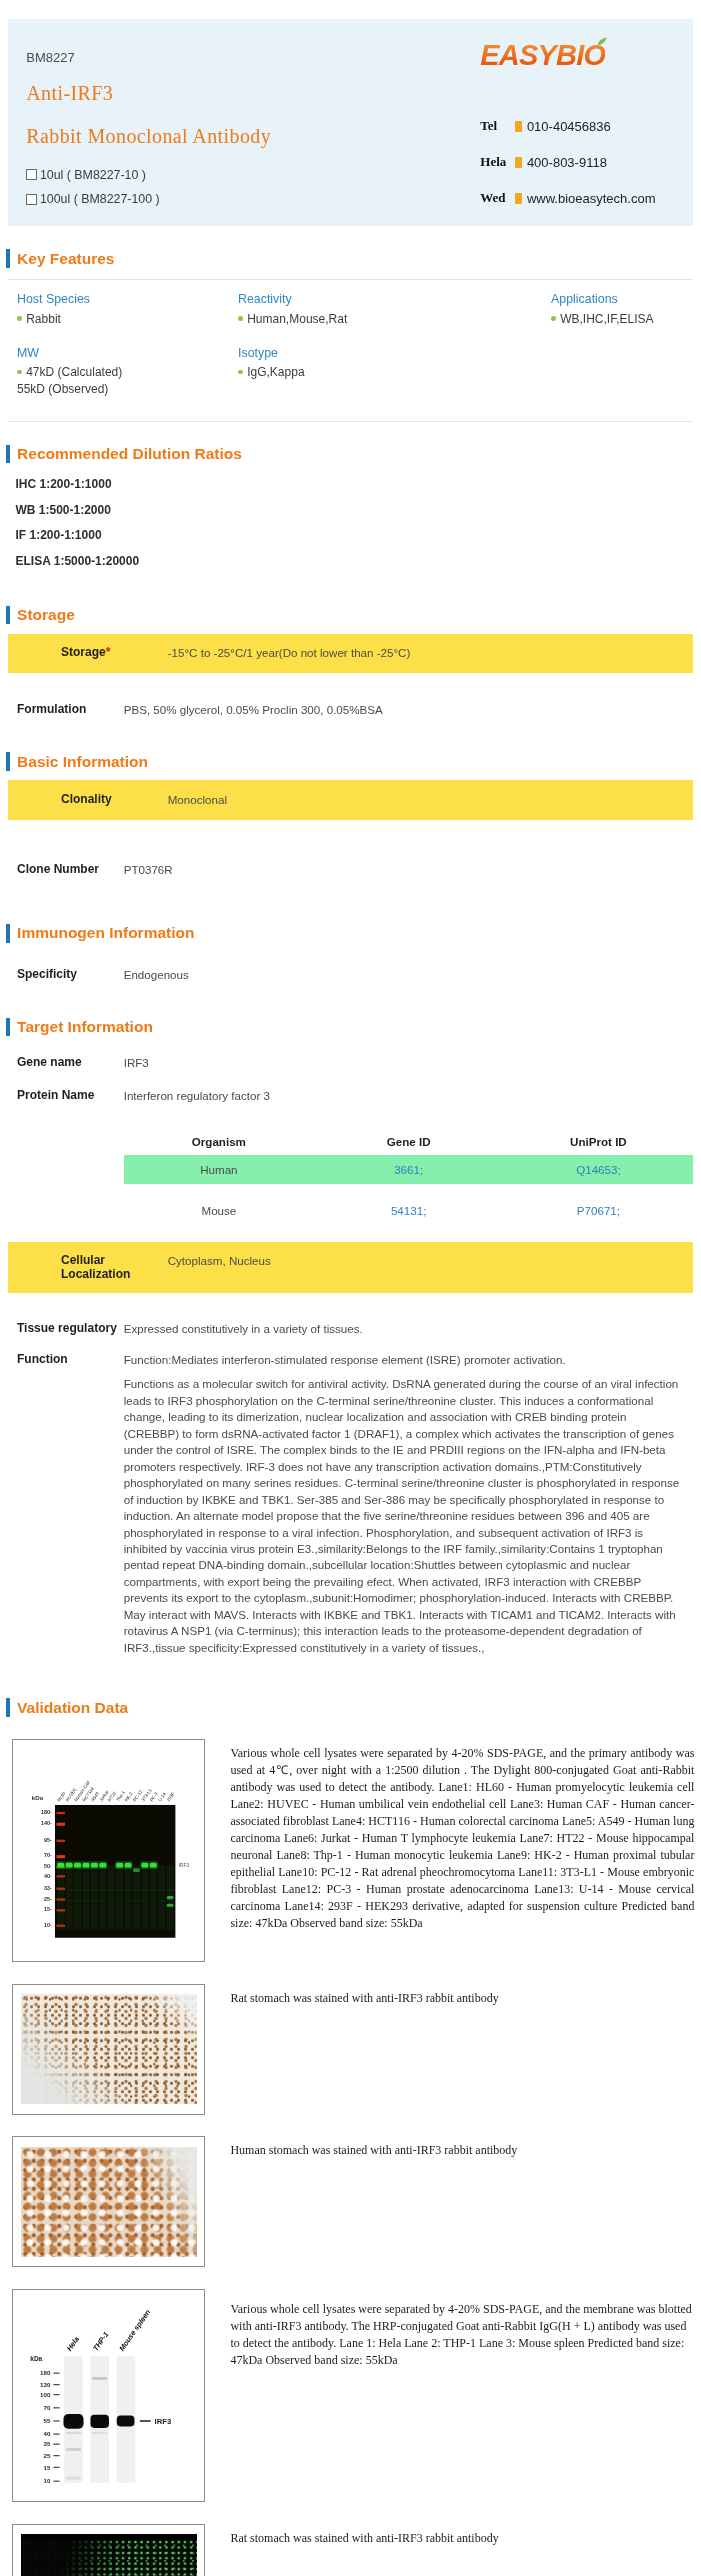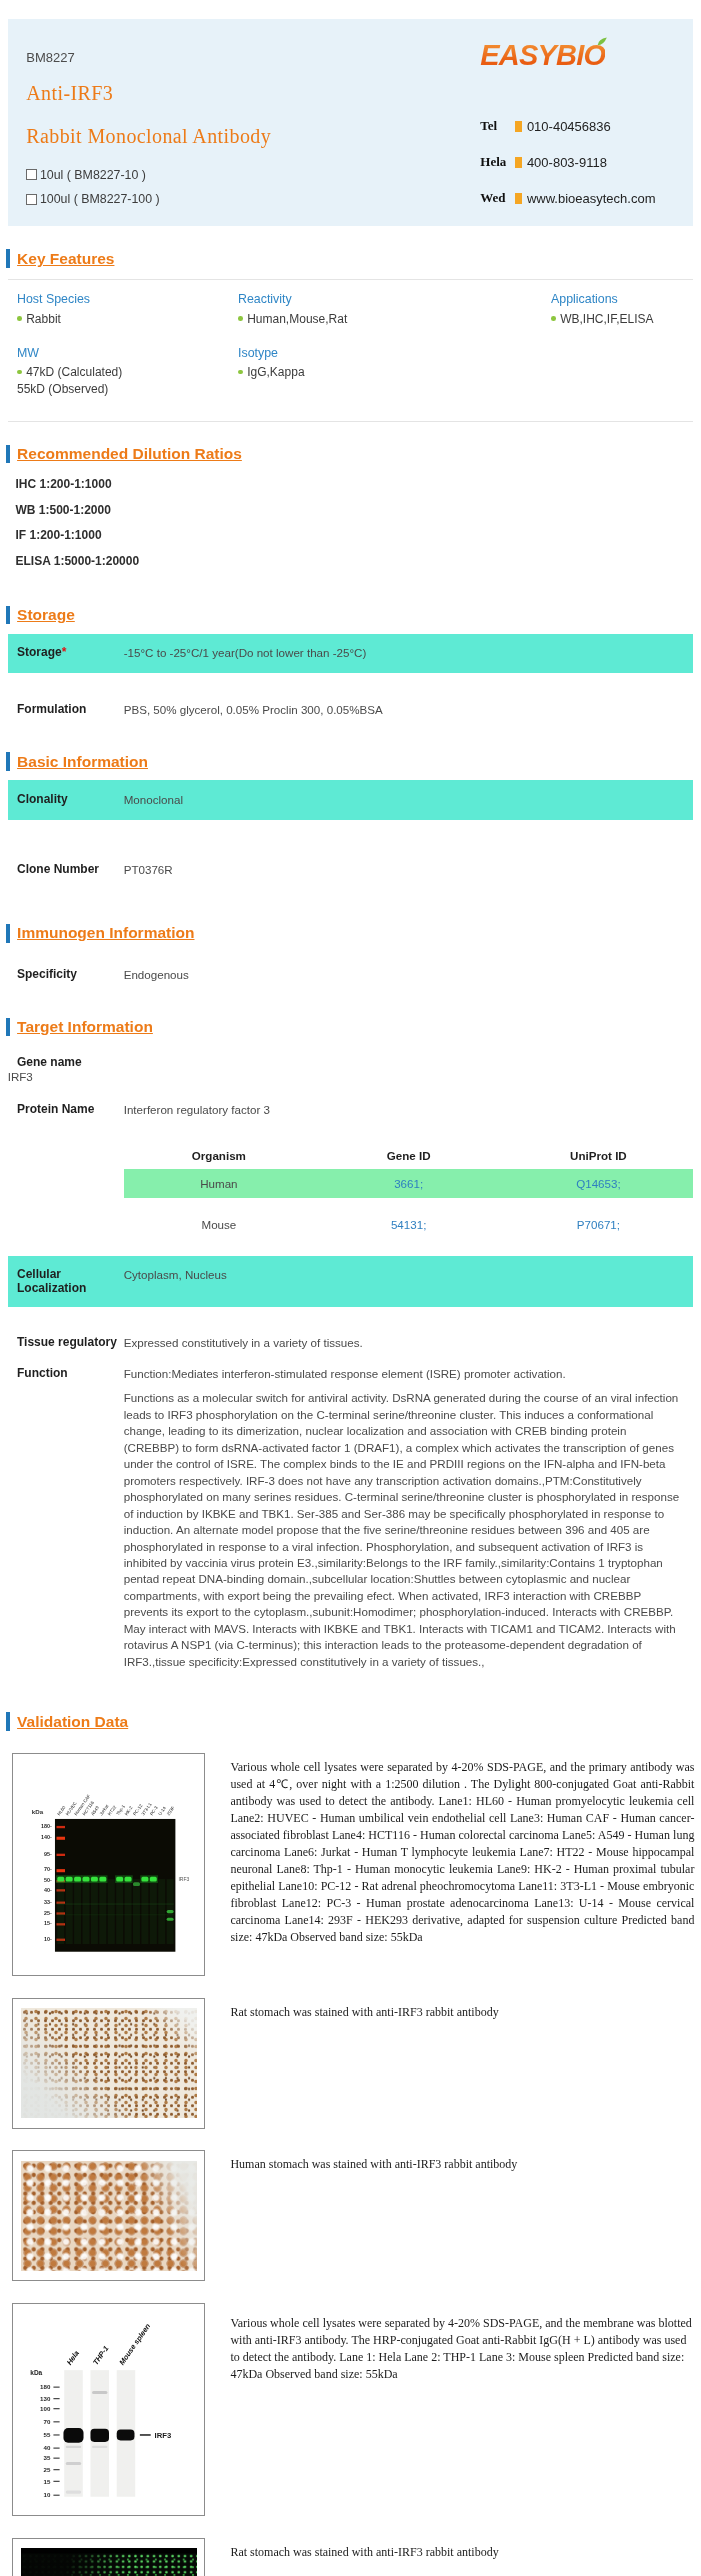--- a/index.html
+++ b/index.html
@@ -15,39 +15,39 @@
   .logo{position:relative;font-weight:bold;font-style:italic;font-size:29px;letter-spacing:-0.8px;color:#e96b1c;background:linear-gradient(180deg,#f59a3a 0%,#e95d12 70%);-webkit-background-clip:text;background-clip:text;-webkit-text-fill-color:transparent;margin-bottom:26px;display:inline-block;}
   .leaf{position:absolute;right:-3.1px;top:-3.1px;}
   .contact{display:flex;align-items:center;margin-top:20px;}
   .c-label{font-family:"Liberation Serif",serif;font-weight:bold;font-size:13px;color:#101010;min-width:28px;}
   .c-sq{width:7px;height:10.8px;background:#f5a623;margin:0 5.4px 0 6.2px;flex:0 0 auto;}
   .c-val{font-size:13px;color:#222;}
 
   
   .sec-h{display:flex;align-items:center;margin:23px 0 0 6.2px;}
   .sec-h .bar{width:3.9px;height:18.6px;background:#2077b8;margin-right:7px;}
-  .sec-h h2{margin:0;font-size:15.5px;font-weight:bold;color:#ed7b18;text-decoration:underline;}
+  .sec-h h2{margin:0;font-size:15.5px;font-weight:bold;color:#ed7b18;}
 
   .hairline{border:none;border-top:0.8px solid #e4e4e4;margin:10.8px 7.7px 0 7.7px;}
 
   
   .kf-grid{display:grid;grid-template-columns:221px 313px 1fr;padding:12.4px 0 4.6px 17px;}
   .kf-cell{margin-bottom:20px;}
   .kf-label{color:#2f86c6;font-size:12.4px;margin-bottom:5.4px;}
   .kf-val{font-size:12px;color:#3c3c3c;display:flex;align-items:center;}
   .dot{width:4.6px;height:4.6px;border-radius:50%;background:#8dc63f;margin-right:4.6px;flex:0 0 auto;}
   .kf-val2{font-size:12px;color:#3c3c3c;margin:3.1px 0 0 0;}
 
   
   .dil{padding:14px 0 3.1px 15.5px;}
   .dil div{font-weight:bold;color:#2e2e2e;font-size:12px;margin-bottom:11.6px;}
 
   
   .info-row{display:flex;margin:0 7.7px;padding:11.6px 0;}
-  .info-row.shaded{background:#5eead4;}
+  .info-row.shaded{background:#fde047;padding-left:44px;}
   .info-row.gap{margin-top:17px;}
   .info-label{width:116px;flex:0 0 auto;font-weight:bold;color:#1f1f1f;font-size:12px;padding-left:9.3px;box-sizing:border-box;}
   .ast{color:#e01212;}
   .info-value{flex:1;color:#4a4a4a;font-size:11.6px;padding-right:10.8px;line-height:1.4;}
 
   
   .tbl{margin:4.6px 7.7px 0 124px;}
   .tbl-row{display:grid;grid-template-columns:1fr 1fr 1fr;padding:7.7px 0;}
   .tbl-row.head{font-weight:bold;color:#1f1f1f;font-size:12px;margin-top:20px;}
   .tbl-row.shaded{background:#86efac;}
@@ -225,21 +225,21 @@
   </div>
   <div class="info-row" style="margin-top:12.4px;">
     <div class="info-label">Specificity</div>
     <div class="info-value">Endogenous</div>
   </div>
 
   <div class="sec-h">
     <span class="bar"></span>
     <h2>Target Information</h2>
   </div>
-  <div class="info-row" style="margin-top:7.7px;padding-bottom:4.6px;flex-direction:column;">
+  <div class="info-row" style="margin-top:7.7px;padding-bottom:4.6px;">
     <div class="info-label">Gene name</div>
     <div class="info-value">IRF3</div>
   </div>
   <div class="info-row" style="padding-bottom:3.1px;">
     <div class="info-label">Protein Name</div>
     <div class="info-value">Interferon regulatory factor 3</div>
   </div>
 
   <div class="tbl">
     <div class="tbl-row head">

